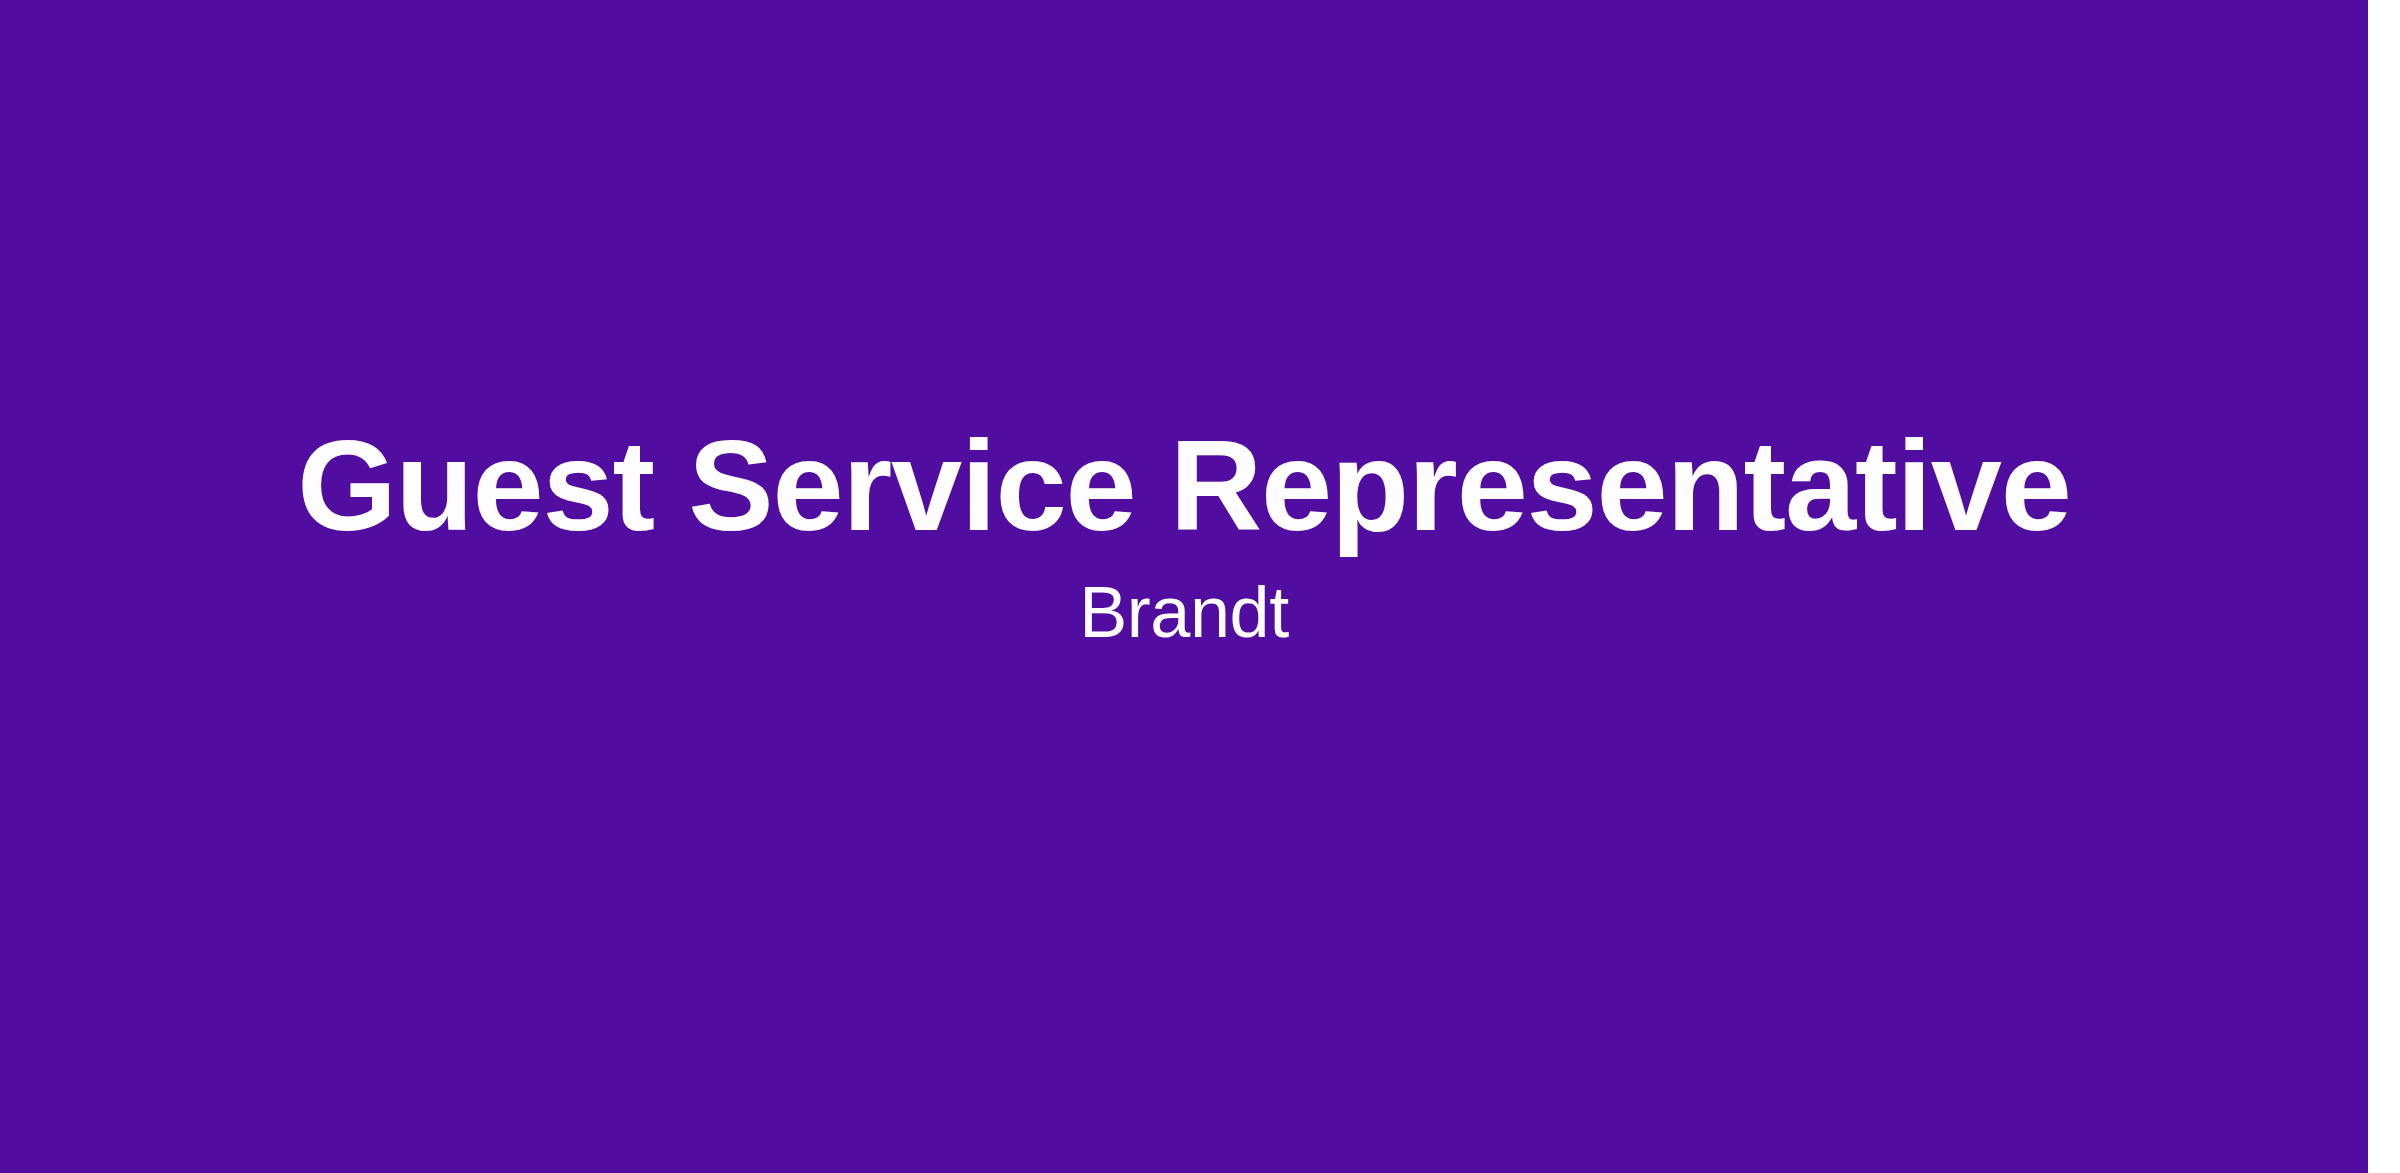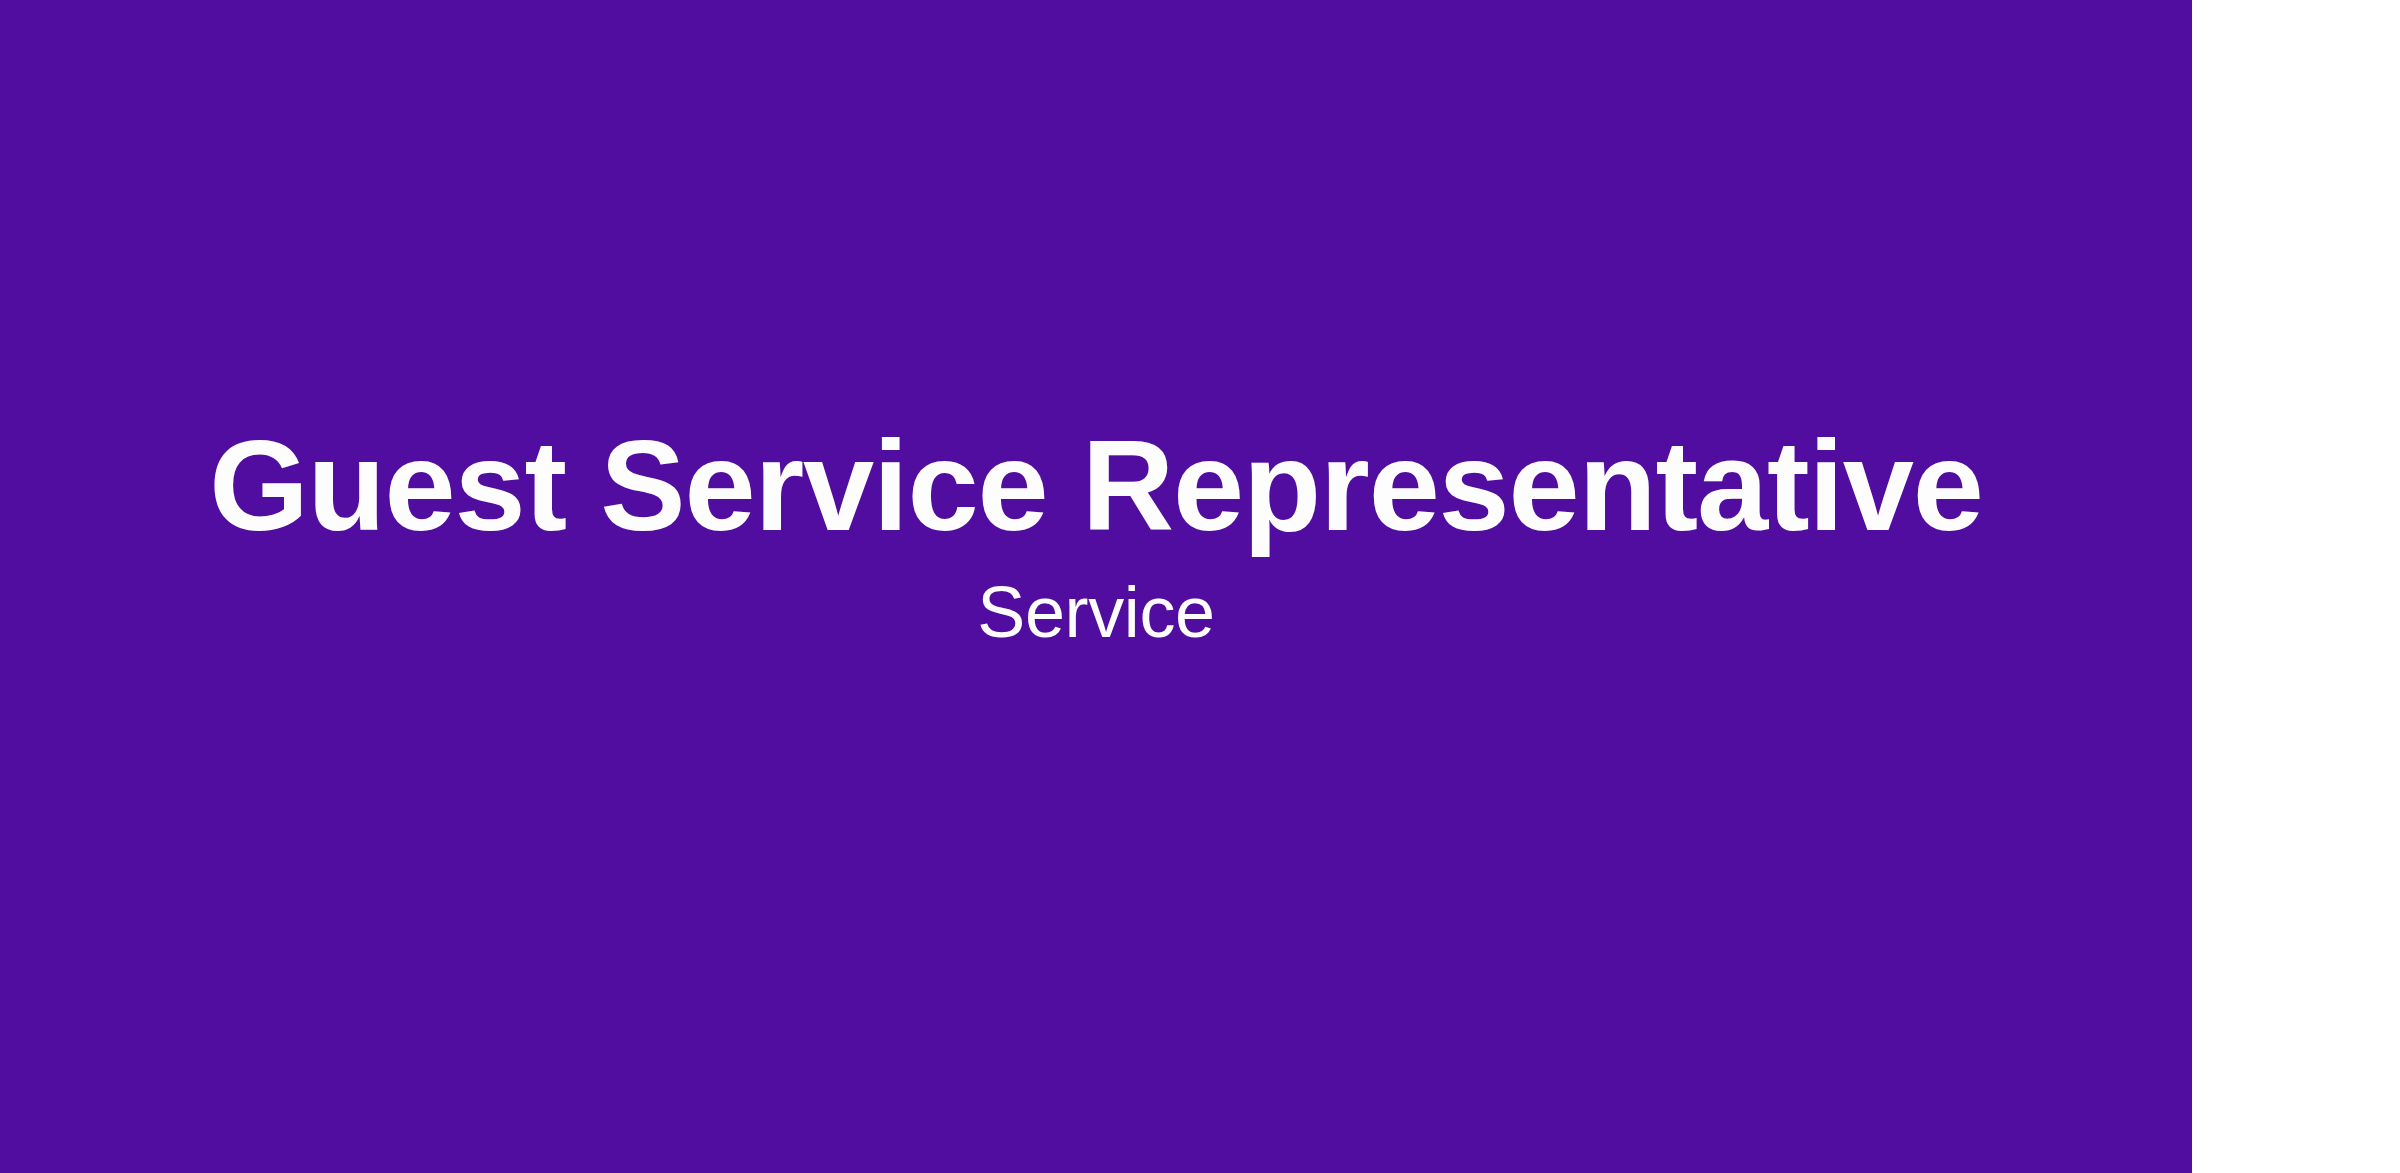--- a/index.html
+++ b/index.html
@@ -11,21 +11,21 @@
     width: 2400px;
     height: 1173px;
     overflow: hidden;
     font-family: "Liberation Sans", sans-serif;
   }
 
   
   #title-card {
     position: relative;
     box-sizing: border-box;
-    width: 2192px;
+    width: 2368px;
     height: 1173px;
     background: #510CA0;
     display: flex;
     flex-direction: column;
     align-items: center;
     justify-content: center;
     
     padding-bottom: 104px;
     -webkit-font-smoothing: antialiased;
   }
@@ -65,17 +65,17 @@
 </style>
 </head>
 <body>
 
 <div id="title-card" style="background: rgb(81, 12, 160);">
 
   <div id="title-block">
 
     <h1 class="card-title" style="color: rgb(253, 253, 253);">Guest Service Representative</h1>
 
-    <p class="card-subtitle" style="color: rgb(253, 253, 253);">Service</p>
+    <p class="card-subtitle" style="color: rgb(253, 253, 253);">Brandt</p>
 
   </div>
 
 </div>
 
 </body></html>

